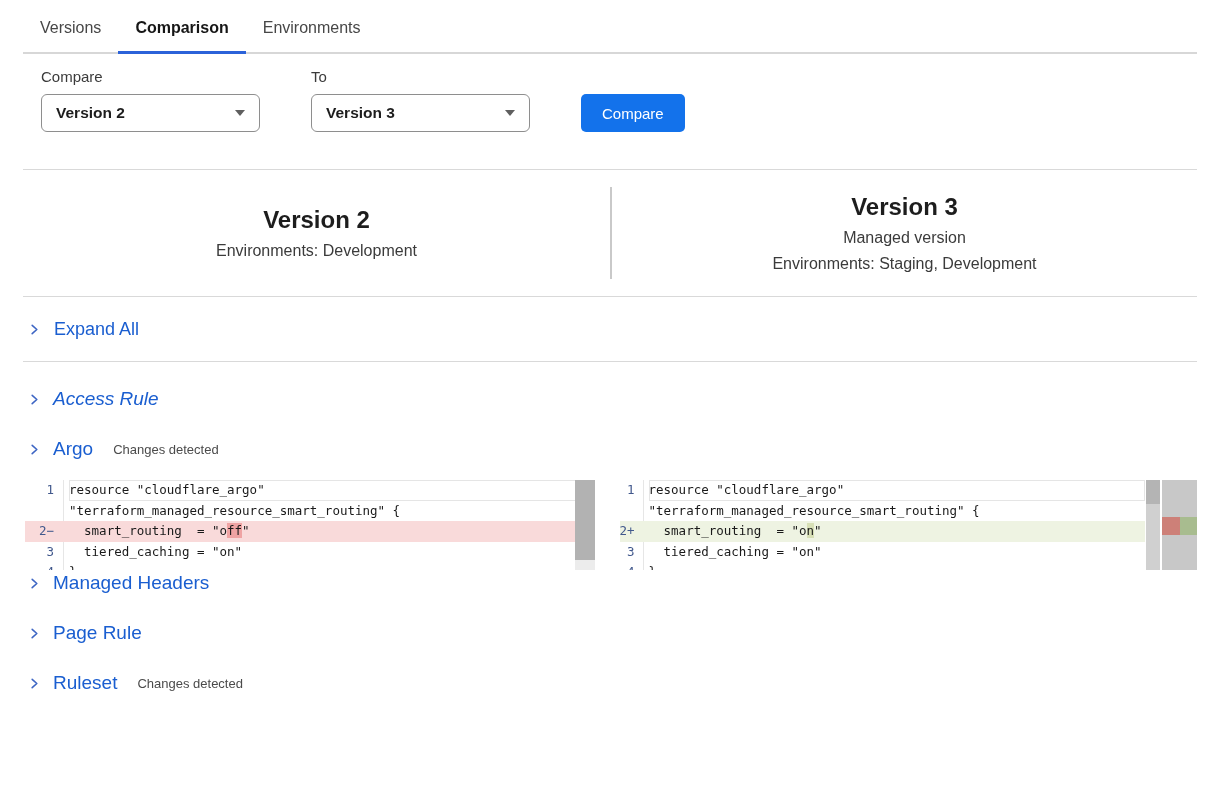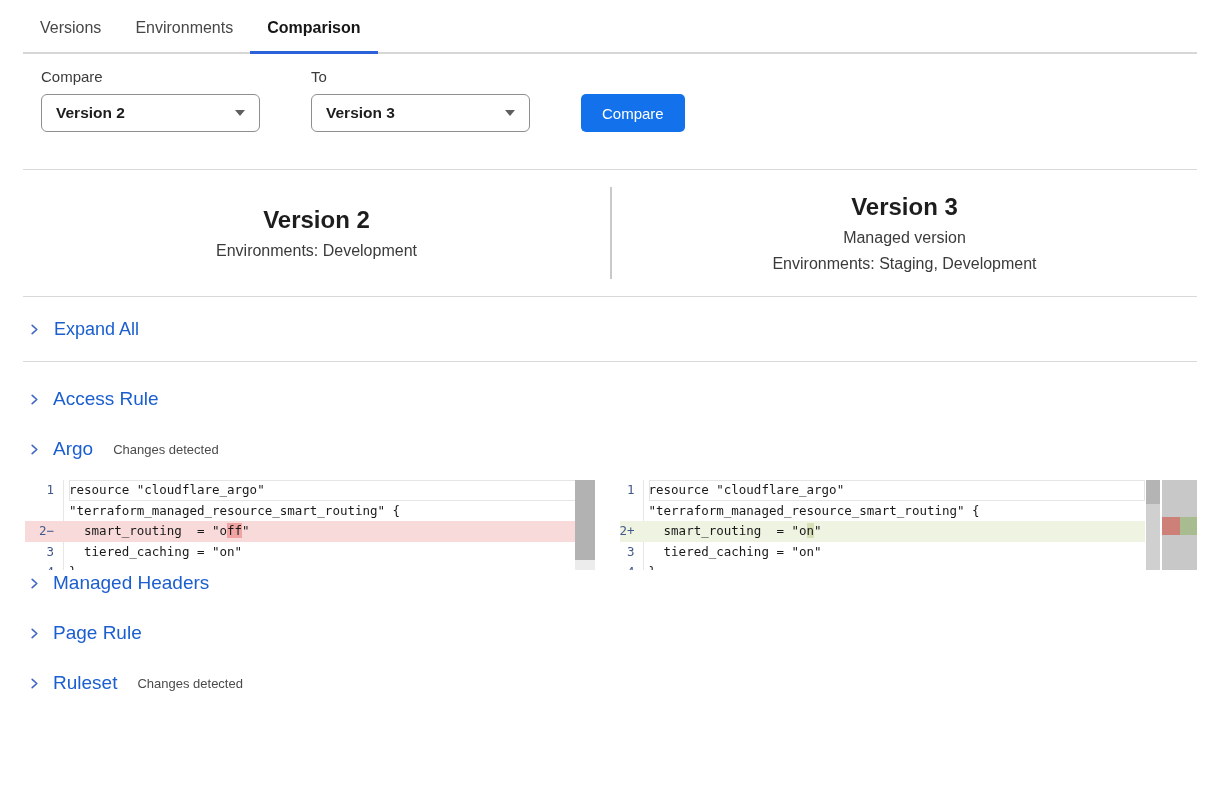--- a/index.html
+++ b/index.html
@@ -54,21 +54,21 @@
   .vtitle{font-size:24px;font-weight:600;color:#1d1d1d;}
   .vsub{font-size:16px;color:var(--text-mid);}
 
   
   .expand-row{display:flex;align-items:center;gap:13px;height:65px;border-bottom:1px solid var(--border);
     padding-left:5px;color:var(--link);font-size:18px;cursor:pointer;}
 
   
   .section-row{display:flex;align-items:center;gap:12px;padding-left:5px;height:26px;
     color:var(--link);font-size:19px;margin-top:24px;cursor:pointer;}
-  .section-row.first{}
+  .section-row.first{font-style:italic;}
   .badge{font-size:13px;font-weight:500;color:var(--badge-text);margin-left:8px;}
   .badge:empty{display:none;}
   .chev{flex:none;display:block;}
 
   
   .diff{display:flex;gap:25px;margin:18px 0 0 2px;}
   .code-block{position:relative;height:90px;overflow:hidden;background:#fff;
     font-family:"DejaVu Sans Mono", monospace;font-size:12.5px;line-height:20.5px;color:#1a1a1a;}
   .code-block.left{width:570px;}
   .code-block.right{width:578px;}
@@ -93,22 +93,22 @@
   .mm-red{position:absolute;left:0;top:37px;width:18px;height:18px;background:var(--mm-red);}
   .mm-green{position:absolute;left:18px;top:37px;width:17px;height:18px;background:var(--mm-green);}
 </style>
 </head>
 <body>
 
 <div class="wrapper">
 
   <nav class="tabbar">
     <div class="tab">Versions</div>
+    <div class="tab active">Comparison</div>
     <div class="tab">Environments</div>
-    <div class="tab active">Comparison</div>
   </nav>
 
   <div class="form-row">
     <div class="field">
       <label>Compare</label>
       <div class="select">
         <span class="select-value">Version 2</span>
         <span class="caret"></span>
       </div>
     </div>

